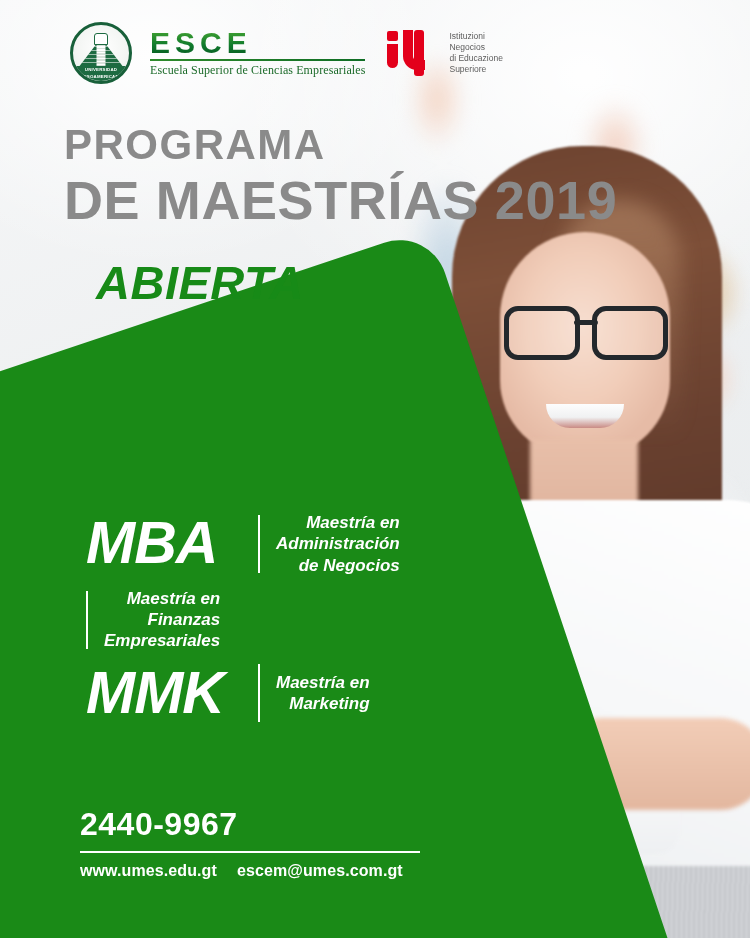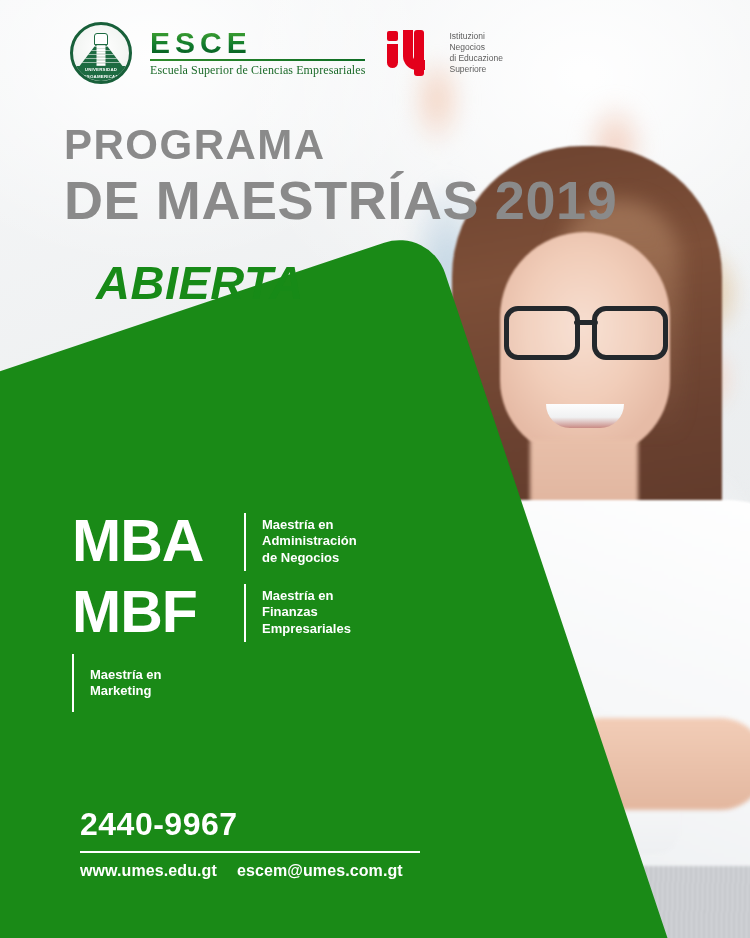--- a/index.html
+++ b/index.html
@@ -326,22 +326,23 @@
   }
   .inscripcion .l2 {
     display: block;
     text-align: left;
     padding-right: 6px;
   }
 
   
   .programs {
     position: absolute;
-    left: 72px; top: 512px;
+    left: 86px; top: 512px;
     z-index: 6;
+    font-style: italic;
   }
   .prog-row {
     display: flex;
     align-items: center;
     margin-bottom: 12px;
   }
   .prog-code {
     font-size: 59px;
     font-weight: bold;
     color: #ffffff;
@@ -350,24 +351,25 @@
     width: 172px;
   }
   .prog-div {
     width: 2px;
     height: 58px;
     background: #ffffff;
     margin: 0 16px 0 0;
     flex: none;
   }
   .prog-desc {
-    font-size: 13px;
+    font-size: 17px;
     font-weight: bold;
     color: #ffffff;
     line-height: 1.25;
+    text-align: right;
   }
 
   
   .contact {
     position: absolute;
     left: 80px; top: 806px;
     z-index: 6;
     color: #ffffff;
   }
   .phones {
@@ -468,30 +470,30 @@
       <div class="prog-code">MBA</div>
       <div class="prog-div"></div>
       <div class="prog-desc">
         <div>Maestría en</div>
         <div>Administración</div>
         <div>de Negocios</div>
       </div>
     </div>
 
     <div class="prog-row">
-      <div class="prog-code">MBF</div>
       <div class="prog-div"></div>
       <div class="prog-desc">
         <div>Maestría en</div>
         <div>Finanzas</div>
         <div>Empresariales</div>
       </div>
     </div>
 
     <div class="prog-row">
+      <div class="prog-code">MMK</div>
       <div class="prog-div"></div>
       <div class="prog-desc">
         <div>Maestría en</div>
         <div>Marketing</div>
       </div>
     </div>
   </div>
 
   <div class="contact">
     <div class="phones">

